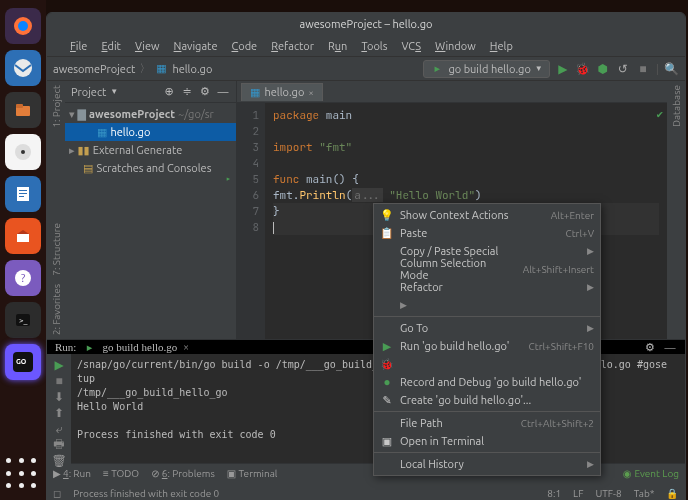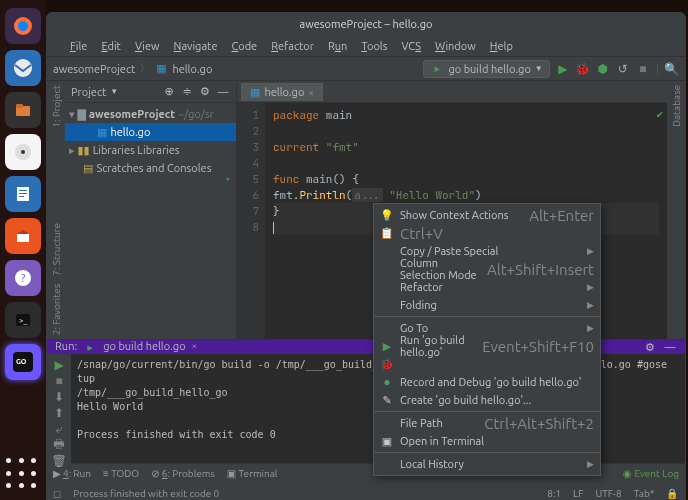--- a/index.html
+++ b/index.html
@@ -38,32 +38,32 @@
   .editor { flex:1; display:flex; font-family: "JetBrains Mono","Consolas",monospace; font-size:11px; position:relative;}
   .gutter { width:28px; background:#313335; color:#606366; text-align:right; padding:4px 6px 0 0; line-height:16px;}
   .code { flex:1; padding:4px 8px 0 8px; line-height:16px; color:#a9b7c6;}
   .code .kw { color:#cc7832; }
   .code .str { color:#6a8759; }
   .code .fn { color:#ffc66d; }
   .caretline { background:#323232; display:inline-block; width:100%;}
   .cursor { display:inline-block; width:1px; height:12px; background:#bbb; vertical-align:middle;}
   
   .runpanel { height: 124px; background:#2b2b2b; border-top: 1px solid #313335; display:flex; flex-direction:column;}
-  .runhead { height:20px; background:#4c1d95; display:flex; align-items:flex-start; padding:0 8px; font-size:11px; gap:6px;}
+  .runhead { height:20px; background:#000000; display:flex; align-items:center; padding:0 8px; font-size:11px; gap:6px;font-family:Liberation Serif, serif;}
   .runbody { flex:1; display:flex; }
   .runside { width:24px; background:#3c3f41; display:flex; flex-direction:column; align-items:center; gap:2px; padding-top:4px;}
   .runtext { flex:1; font-family: monospace; font-size:10px; color:#bbb; padding:4px 6px; line-height:14px; white-space:pre; overflow:hidden;}
   .bottombar { height: 20px; background:#3c3f41; display:flex; align-items:center; padding:0 6px; gap:12px; font-size:10px; color:#999; border-top:1px solid #313335;}
   .statusbar { height: 20px; background:#3c3f41; display:flex; align-items:center; padding:0 6px; gap:12px; font-size:10px; color:#999;}
   .eventlog { margin-left:auto; color:#5c9e4f; display:flex; align-items:center; gap:3px;}
   
   .ctxmenu { position:absolute; left: 326px; top: 190px; width: 228px; background:#3c3f41; border:1px solid #555; box-shadow: 2px 2px 8px rgba(0,0,0,.5); padding:2px 0; font-size:11px; z-index:50;}
   .ctxmenu .mi { display:flex; align-items:center; height:18px; padding:0 6px; gap:6px; color:#c8c8c8;}
   .ctxmenu .mi .lbl { flex:1; }
-  .ctxmenu .mi .sc { color:#888; font-size:15px;}
+  .ctxmenu .mi .sc { color:#888; font-size:10px;}
   .ctxmenu .mi .arrow { color:#888; font-size:9px;}
   .ctxmenu .mi .ic { width:14px; display:inline-flex; justify-content:center;}
   .ctxmenu .sep { height:1px; background:#555; margin:2px 0;}
   .green { color:#499c54;}
   .blue { color:#3592c4;}
   svg { display:block; }
 </style>
 </head>
 <body>
 
@@ -202,21 +202,21 @@
           <b>awesomeProject</b>
           <span style="color:#777">~/go/sr</span>
         </div>
         <div class="row indent2 sel">
           <span class="blue">▦</span>
           <span>hello.go</span>
         </div>
         <div class="row">
           <span style="color:#888">▸</span>
           <span style="color:#c39e4f">▮▮</span>
-          <span>Libraries Libraries</span>
+          <span>External Generate</span>
         </div>
         <div class="row indent1">
           <span style="color:#c39e4f">▤</span>
           <span>Scratches and Consoles</span>
         </div>
       </div>
     </div>
 
     <div class="editorwrap">
       <div class="tabbar">
@@ -224,21 +224,21 @@
           <span class="blue">▦</span>
           <span>hello.go</span>
           <span style="color:#999;font-size:10px">×</span>
         </div>
       </div>
       <div class="editor">
         <div class="gutter">1<br>2<br>3<br>4<br>5<br>6<br>7<br>8</div>
         <div class="code">
 <span class="kw">package</span><span> main</span><br>
 <br>
-<span class="kw">current</span><span class="str"> "fmt"</span><br>
+<span class="kw">import</span><span class="str"> "fmt"</span><br>
 <br>
 <span style="color:#499c54;position:absolute;left:-12px">▸</span><span class="kw">func</span><span> main() {</span><br>
 <span>    fmt.</span><span class="fn">Println</span><span>(</span><span style="color:#707070;background:#3a3a3a;padding:0 2px">a...</span><span class="str"> "Hello World"</span><span>)</span><br>
 <span class="caretline"><span>}</span></span><br>
 <span class="caretline"><span class="cursor"></span></span>
         </div>
         <div style="position:absolute;right:4px;top:4px;color:#499c54">✔</div>
       </div>
     </div>
 
@@ -296,52 +296,52 @@
   </div>
 
   <div class="ctxmenu" id="ctxmenu">
       <div class="mi">
         <span class="ic">💡</span>
         <span class="lbl">Show Context Actions</span>
         <span class="sc">Alt+Enter</span>
       </div>
       <div class="mi">
         <span class="ic">📋</span>
+        <span class="lbl">Paste</span>
         <span class="sc">Ctrl+V</span>
       </div>
       <div class="mi">
         <span class="ic"></span>
         <span class="lbl">Copy / Paste Special</span>
         <span class="arrow">▶</span>
       </div>
       <div class="mi">
         <span class="ic"></span>
         <span class="lbl">Column Selection Mode</span>
         <span class="sc">Alt+Shift+Insert</span>
       </div>
       <div class="mi">
         <span class="ic"></span>
         <span class="lbl">Refactor</span>
         <span class="arrow">▶</span>
       </div>
       <div class="mi">
         <span class="ic"></span>
-        <span class="lbl">Folding</span>
         <span class="arrow">▶</span>
       </div>
       <div class="sep"></div>
       <div class="mi">
         <span class="ic"></span>
         <span class="lbl">Go To</span>
         <span class="arrow">▶</span>
       </div>
       <div class="mi">
         <span class="ic green">▶</span>
         <span class="lbl">Run 'go build hello.go'</span>
-        <span class="sc">Event+Shift+F10</span>
+        <span class="sc">Ctrl+Shift+F10</span>
       </div>
       <div class="mi">
         <span class="ic" style="color: rgb(73, 156, 84);">🐞</span>
       </div>
       <div class="mi">
         <span class="ic" style="color: rgb(73, 156, 84);">⏺</span>
         <span class="lbl">Record and Debug 'go build hello.go'</span>
       </div>
       <div class="mi">
         <span class="ic">✎</span>

